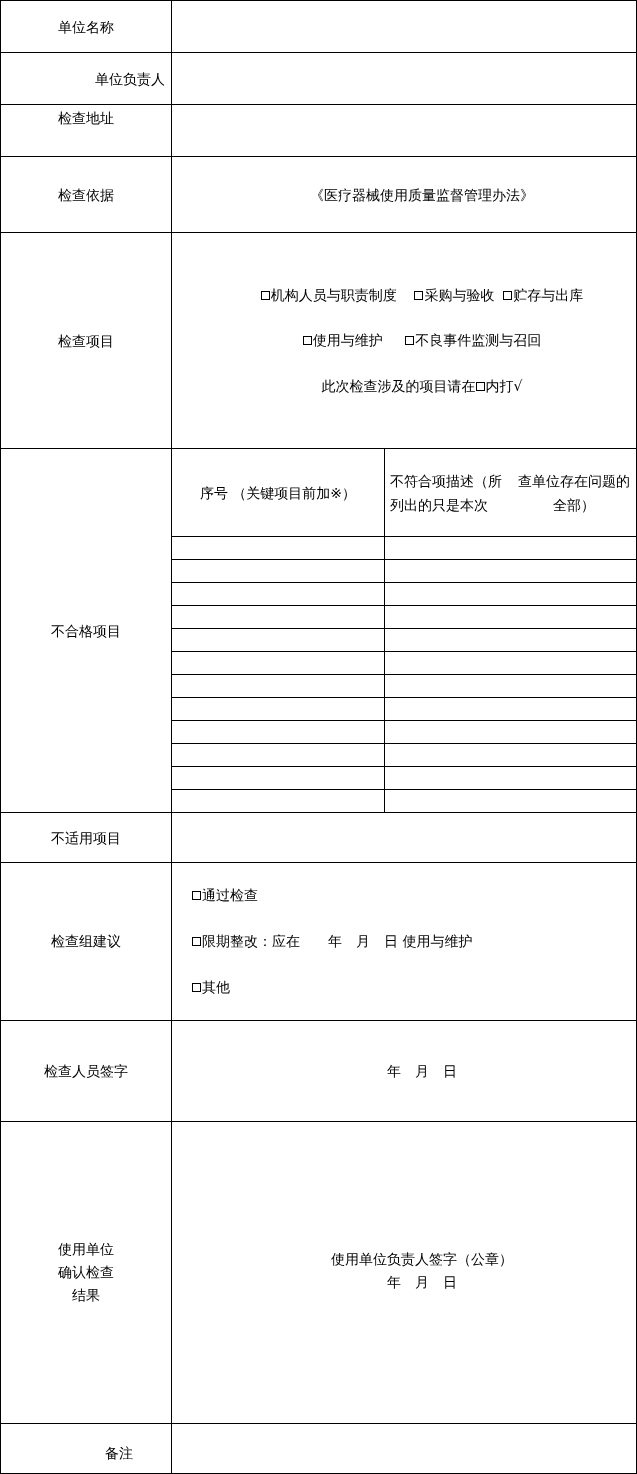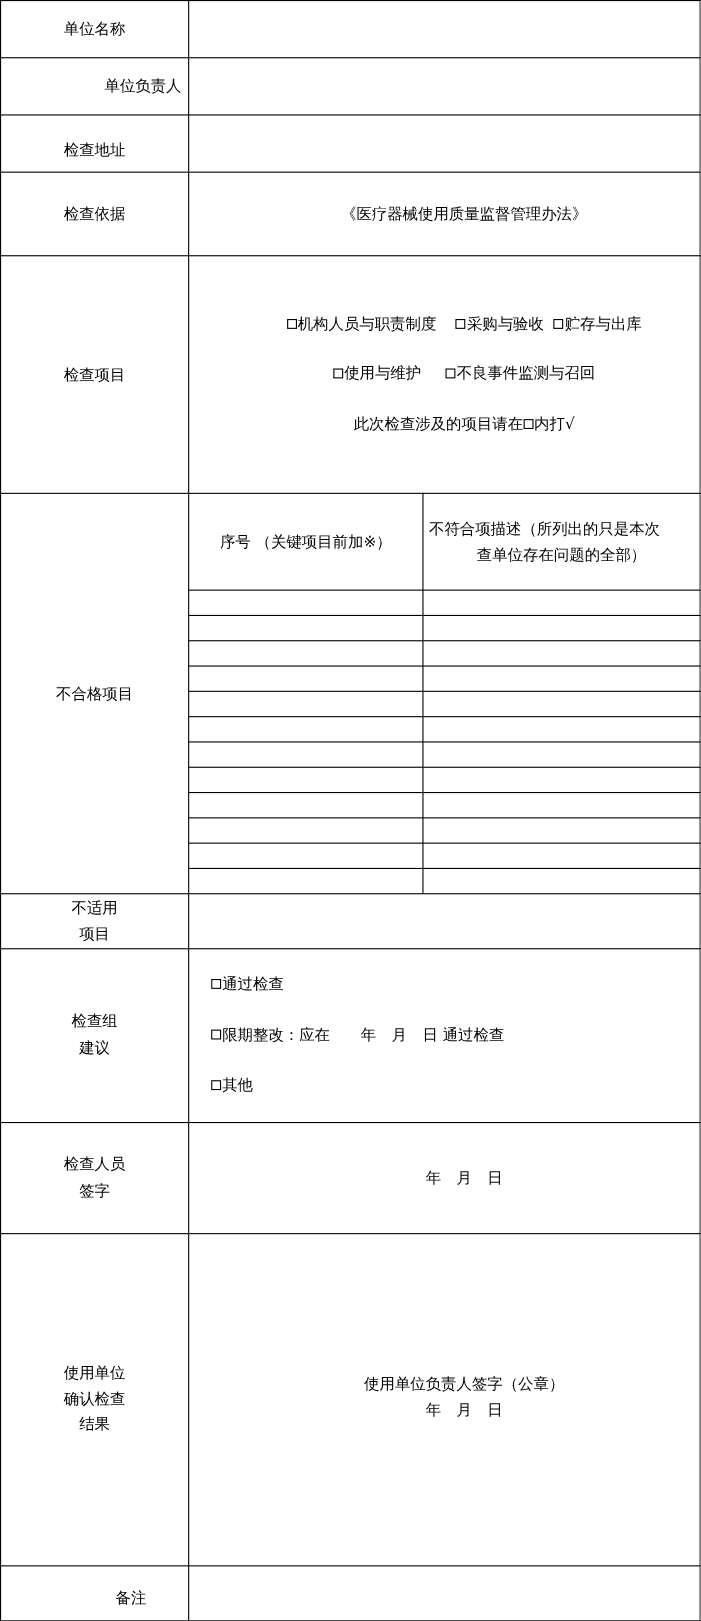--- a/index.html
+++ b/index.html
@@ -5,21 +5,21 @@
   html, body { margin: 0; padding: 0; background: #ffffff; }
   body { width: 637px; height: 1474px; position: relative; overflow: hidden;
          font-family: "DejaVu Sans", "Liberation Sans", sans-serif; color: #000; font-size: 14px; }
   .grid { position: absolute; left: 0; top: 0; width: 637px; height: 1474px; }
   .hline { position: absolute; height: 1px; background: #000; }
   .vline { position: absolute; width: 1px; background: #000; }
   .cell { position: absolute; display: flex; align-items: center; justify-content: center;
           text-align: center; line-height: 24px; box-sizing: border-box; }
   .lbl { left: 1px; width: 170px; }
   .content { left: 190px; width: 464px; }
-  .stack { display: flex; flex-direction: column; align-items: center; }
+  .stack { display: flex; flex-direction: row; align-items: center; }
   .box { display: inline-block; width: 7px; height: 7px; border: 1px solid #000; margin-right: 1px; vertical-align: middle; position: relative; top: -1px; }
   .check-item { white-space: pre; }
   .blank { position: absolute; }
 </style>
 </head>
 <body>
 
 <div class="grid">
 
   <div class="hline" style="left:0;top:0;width:637px;"></div>
@@ -54,21 +54,21 @@
   <div class="hline" style="left:171px;top:766px;width:466px;"></div>
   <div class="hline" style="left:171px;top:789px;width:466px;"></div>
 </div>
 
 <div class="cell lbl" style="top:1px;height:51px;">单位名称</div>
 <div class="cell content" style="top:1px;height:51px;"></div>
 
 <div class="cell lbl" style="top:53px;height:51px;margin-left:44px;">单位负责人</div>
 <div class="cell content" style="top:53px;height:51px;"></div>
 
-<div class="cell lbl" style="top:111px;height:51px;">检查地址</div>
+<div class="cell lbl" style="top:92px;height:51px;">检查地址</div>
 <div class="cell content" style="top:105px;height:51px;"></div>
 
 <div class="cell lbl" style="top:157px;height:75px;">检查依据</div>
 <div class="cell content" style="top:157px;height:75px;">《医疗器械使用质量监督管理办法》</div>
 
 <div class="cell lbl" style="top:233px;height:215px;">检查项目</div>
 <div class="content" style="position:absolute;top:233px;height:215px;">
   <div style="position:absolute;left:0;width:464px;top:50px;text-align:center;line-height:24px;">
     <span class="check-item"><span class="box"></span><span>机构人员与职责制度</span></span><span>&nbsp;&nbsp;&nbsp;&nbsp;</span><span class="check-item"><span class="box"></span><span>采购与验收</span></span><span>&nbsp;&nbsp;</span><span class="check-item"><span class="box"></span><span>贮存与出库</span></span>
   </div>
@@ -117,21 +117,21 @@
   <div>项目</div>
 </div>
 <div class="cell content" style="top:813px;height:49px;"></div>
 
 <div class="cell lbl stack" style="top:863px;height:157px;justify-content:center;font-family:Liberation Serif, serif;">
   <div>检查组</div>
   <div>建议</div>
 </div>
 <div class="content" style="position:absolute;top:863px;height:157px;">
   <div style="position:absolute;left:2px;top:20px;line-height:24px;white-space:pre;"><span class="box"></span><span>通过检查</span></div>
-  <div style="position:absolute;left:2px;top:66px;line-height:24px;white-space:pre;"><span class="box"></span><span>限期整改：应在　　年　月　日 通过检查</span></div>
+  <div style="position:absolute;left:2px;top:66px;line-height:24px;white-space:pre;"><span class="box"></span><span>限期整改：应在　　年　月　日 使用与维护</span></div>
   <div style="position:absolute;left:2px;top:112px;line-height:24px;white-space:pre;"><span class="box"></span><span>其他</span></div>
 </div>
 
 <div class="cell lbl stack" style="top:1021px;height:100px;justify-content:center;">
   <div>检查人员</div>
   <div>签字</div>
 </div>
 <div class="cell content" style="top:1021px;height:100px;white-space:pre;">年　月　日</div>
 
 <div class="lbl" style="position:absolute;top:1122px;height:301px;">

